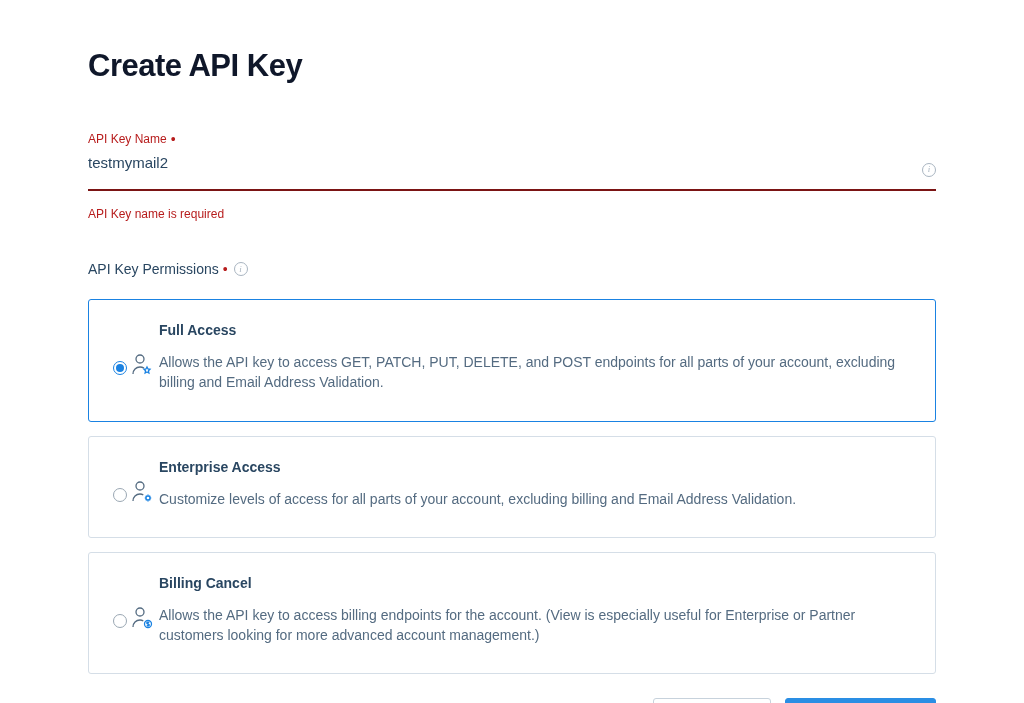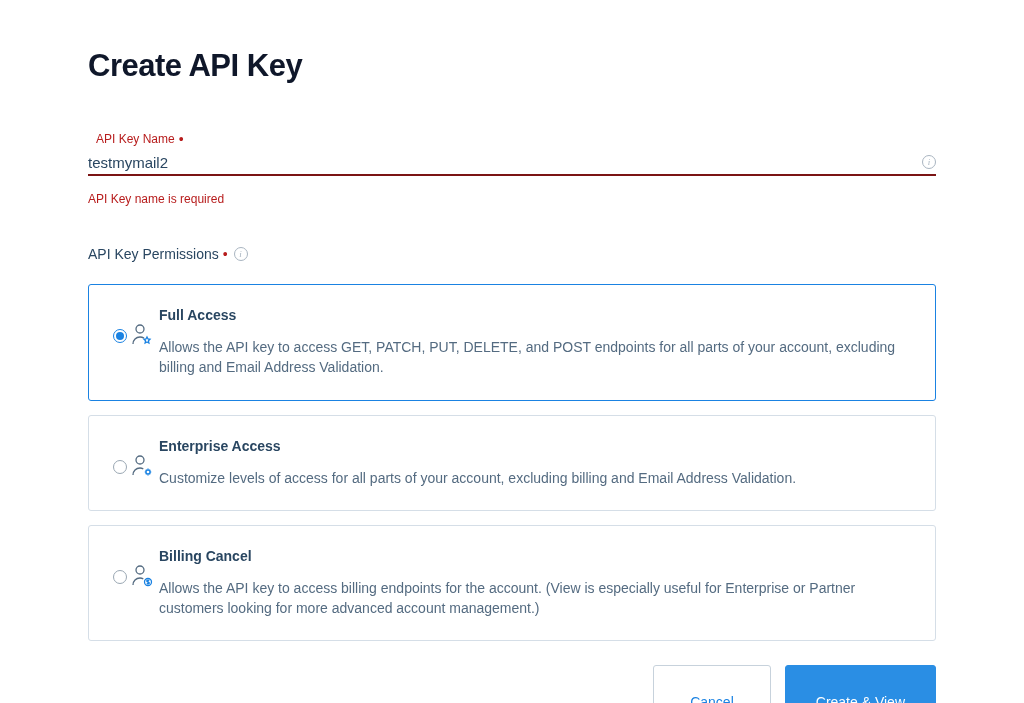--- a/index.html
+++ b/index.html
@@ -21,39 +21,38 @@
     letter-spacing:-0.5px;
     color:#0f172a;
   }
   .field-label {
     font-size:12px;
     color:#b71c1c;
     display:flex;
     align-items:center;
     gap:4px;
     margin-bottom:4px;
-    margin-left:8px;
   }
   .req-dot {
     color:#b71c1c;
     font-size:14px;
     line-height:1;
   }
   .text-input-wrap {
     position:relative;
     border-bottom:2px solid #7b1414;
     display:flex;
     align-items:center;
   }
   .text-input {
     flex:1;
     border:none;
     outline:none;
     font-size:15px;
-    padding:4px 0 3px 0;
+    padding:4px 0 18px 0;
     color:#294661;
     background:transparent;
     font-family:inherit;
   }
   .info-icon {
     width:14px; height:14px;
     border:1px solid #a9b5c1;
     border-radius:50%;
     display:inline-flex;
     align-items:center;
@@ -78,23 +77,23 @@
     display:flex;
     align-items:center;
     gap:6px;
   }
   .section-label .req-dot { color:#b71c1c; font-size:14px; margin-left:-2px; }
 
   .options { margin-top:22px; }
   .option-card {
     border:1px solid #d5dee7;
     border-radius:3px;
-    padding:22px 24px 22px 24px;
-    display:flex;
-    align-items:flex-start;
+    padding:22px 24px 28px 24px;
+    display:flex;
+    align-items:center;
     gap:4px;
     margin-bottom:14px;
   }
   .option-card.selected {
     border:1px solid #1a82e2;
   }
   .radio {
     width:14px; height:14px;
     border:1px solid #9aa7b3;
     border-radius:50%;

